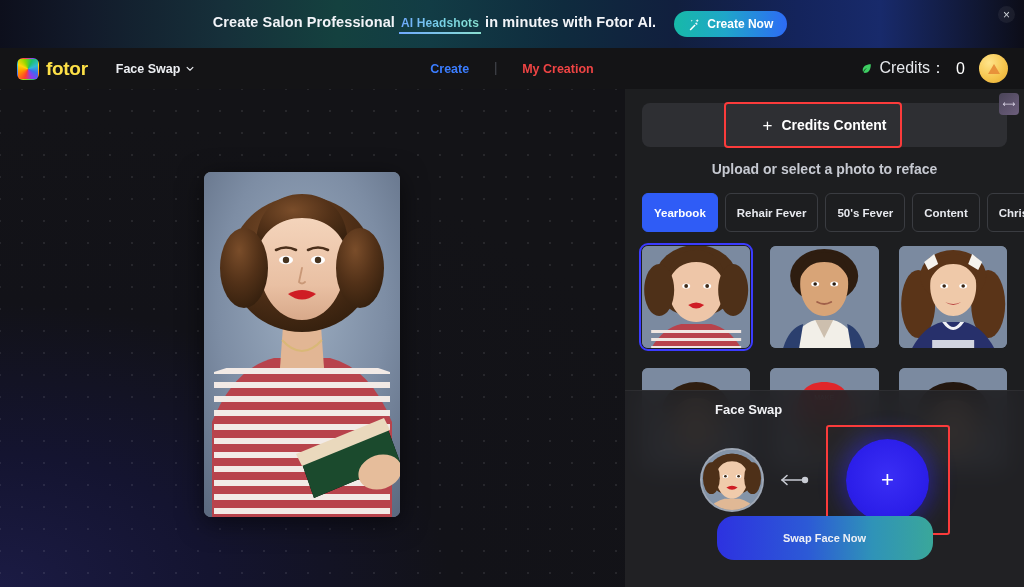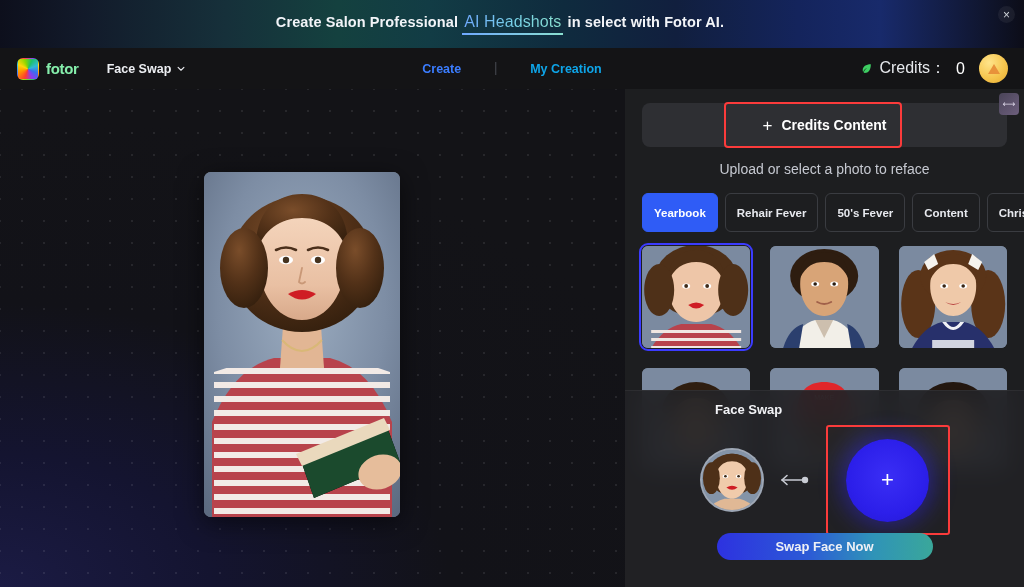--- a/index.html
+++ b/index.html
@@ -53,22 +53,22 @@
   }
   .promo-text {
     font-size: 14.5px;
     font-weight: bold;
     color: #f2f4f8;
     letter-spacing: 0.1px;
     white-space: nowrap;
   }
   .promo-highlight {
     display: inline-block;
-    font-size: 16px;
-    font-weight: normal;
+    font-size: 12px;
+    font-weight: bold;
     background: linear-gradient(90deg, #6fa8ff 0%, #79d4e6 55%, #8ae0cf 100%);
     -webkit-background-clip: text;
     background-clip: text;
     color: transparent;
     border-bottom: 2px solid;
     border-image: linear-gradient(90deg, #6fa8ff, #8ae0cf) 1;
     padding: 0 2px 1px 2px;
     line-height: 1.15;
   }
   .create-now-btn {
@@ -113,39 +113,39 @@
   .logo-mark {
     width: 22px; height: 22px;
     border-radius: 6px;
     background:
       conic-gradient(from 200deg,
         #ff3b30 0deg, #ff9500 50deg, #ffd60a 95deg,
         #8cd600 140deg, #1fc16b 185deg, #32b8d6 230deg,
         #3a6ef0 275deg, #8b3df0 315deg, #ff3b30 360deg);
     border: 1px solid rgba(255,255,255,0.07);
   }
-  .logo-text { font-size: 15px; font-weight: bold; color: #86efac; letter-spacing: -0.3px; }
+  .logo-text { font-size: 19px; font-weight: bold; color: #fde047; letter-spacing: -0.3px; }
   .nav-dropdown {
     display: flex; align-items: center; gap: 5px;
     margin-left: 14px;
     font-size: 12.5px; font-weight: bold; color: #eceef2;
     cursor: pointer;
   }
   .chev { display: block; width: 10px; height: 10px; }
 
   .nav-center {
     position: absolute;
     left: 50%; transform: translateX(-50%);
-    display: flex; align-items: flex-start; gap: 12px;
+    display: flex; align-items: flex-start; gap: 4px;
   }
   .nav-link {
     font-size: 12.5px; font-weight: bold;
     padding: 0 22px;
     cursor: pointer;
-    color: #0ea5e9;
+    color: #ef4444;
   }
   .nav-link.active { color: #3b7dff; }
   .nav-divider { width: 1px; height: 13px; background: #4a4d55; }
 
   .nav-right {
     position: absolute;
     right: 16px;
     display: flex; align-items: center; gap: 14px;
   }
   .credits {
@@ -232,21 +232,21 @@
     background: linear-gradient(135deg, #4a4458, #6d5f7d);
     display: flex; align-items: center; justify-content: center;
     font-size: 9px; color: #d8d2e4;
     cursor: pointer;
   }
   .panel-subtitle {
     margin-top: 14px;
     text-align: center;
     font-size: 14px;
     color: #c6c9d1;
-    font-weight: normal;
+    font-weight: bold;
   }
   .chips {
     display: flex; gap: 7px;
     margin-top: 16px;
   }
   .chip {
     height: 39px;
     padding: 12px 11px;
     border-radius: 6px;
     border: 1px solid #3a3c41;
@@ -320,36 +320,45 @@
     background: radial-gradient(circle at 50% 45%, #3a2ef5 0%, #2c1fea 60%, #2418d0 100%);
     box-shadow: 0 0 22px 5px rgba(52,40,240,0.45);
     display: flex; align-items: center; justify-content: center;
     cursor: pointer;
   }
   .add-plus { font-size: 22px; color: #ffffff; line-height: 1; font-weight: 300; }
   .swap-cta {
     position: absolute;
     left: 50%; transform: translateX(-50%);
     bottom: 27px;
-    width: 216px; height: 27px;
+    width: 216px; height: 44px;
     border-radius: 17px;
     background: linear-gradient(90deg, #2d32e0 0%, #2c5ad6 42%, #2f93b8 72%, #3aa79a 100%);
     display: flex; align-items: center; justify-content: center;
-    font-size: 13px; font-weight: bold; color: #eef0f5;
+    font-size: 11px; font-weight: bold; color: #eef0f5;
     cursor: pointer;
   }
 </style>
 </head>
 <body>
 
 <div id="app">
 
   <div class="promo-banner">
     <div class="promo-inner">
-      <div class="promo-text"><span>Create Salon Professional </span><span class="promo-highlight">AI Headshots</span><span> in select with Fotor AI.</span></div>
+      <div class="promo-text"><span>Create Salon Professional </span><span class="promo-highlight">AI Headshots</span><span> in minutes with Fotor AI.</span></div>
+      <div class="create-now-btn">
+        <svg class="wand-icon" viewBox="0 0 24 24">
+          <path d="M3 21l9-9 2 2-9 9z" fill="#ffffff"></path>
+          <path d="M13 10l2-2 3 3-2 2z" fill="#e8f4ff"></path>
+          <path d="M17 2l.9 2.1L20 5l-2.1.9L17 8l-.9-2.1L14 5l2.1-.9z" fill="#ffffff"></path>
+          <path d="M7 3l.6 1.4L9 5l-1.4.6L7 7l-.6-1.4L5 5l1.4-.6z" fill="#ffffff"></path>
+        </svg>
+        <span>Create Now</span>
+      </div>
     </div>
     <div class="banner-close">×</div>
   </div>
 
   <div class="topnav">
     <div class="nav-left">
       <div class="logo-group">
         <div class="logo-mark"></div>
         <span class="logo-text">fotor</span>
       </div>

